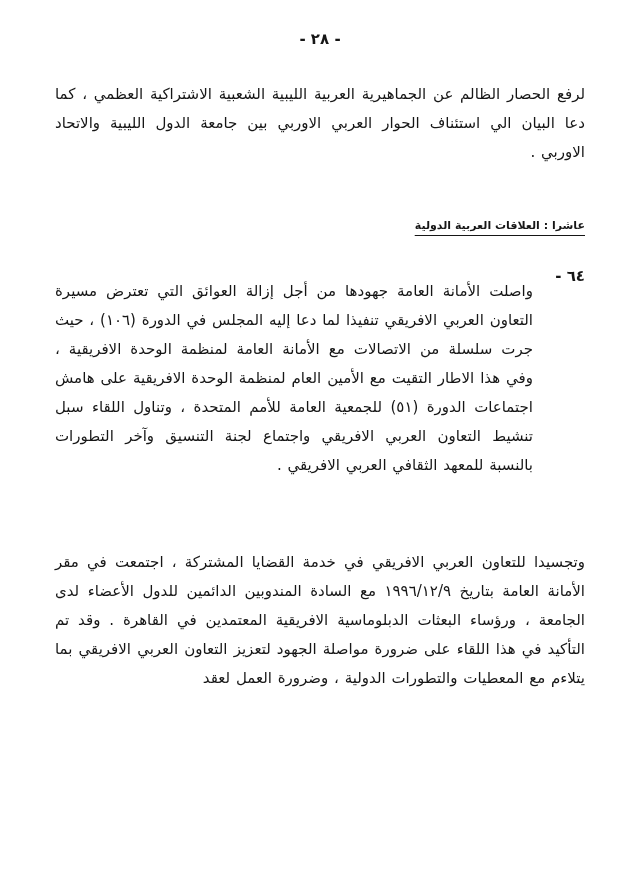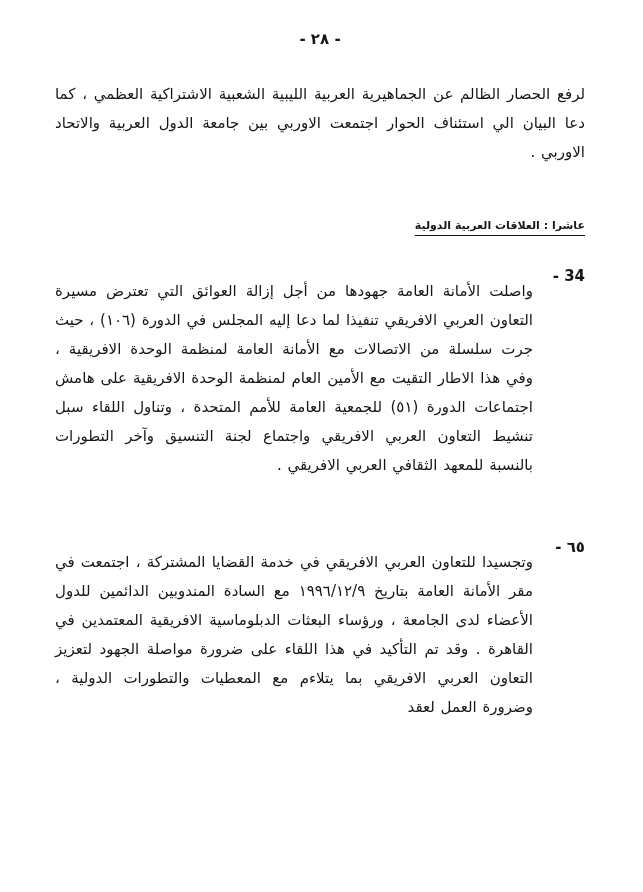--- a/index.html
+++ b/index.html
@@ -69,28 +69,27 @@
     flex: 1;
   }
 </style>
 </head>
 <body>
 
 <div class="page">
 
   <div class="page-number">- ٢٨ -</div>
 
-  <p class="para intro">لرفع الحصار الظالم عن الجماهيرية العربية الليبية الشعبية الاشتراكية العظمي ، كما دعا البيان الي استئناف الحوار اجتمعت الاوربي بين جامعة الدول العربية والاتحاد الاوربي .</p>
+  <p class="para intro">لرفع الحصار الظالم عن الجماهيرية العربية الليبية الشعبية الاشتراكية العظمي ، كما دعا البيان الي استئناف الحوار العربي الاوربي بين جامعة الدول الليبية والاتحاد الاوربي .</p>
 
   <div class="heading section-heading">عاشرا : العلاقات العربية الدولية</div>
 
 
   <div class="numbered-item">
-    <span class="item-number">34 -</span>
+    <span class="item-number">٦٤ -</span>
     <p class="para item-text">واصلت الأمانة العامة جهودها من أجل إزالة العوائق التي تعترض مسيرة التعاون العربي الافريقي تنفيذا لما دعا إليه المجلس في الدورة (١٠٦) ، حيث جرت سلسلة من الاتصالات مع الأمانة العامة لمنظمة الوحدة الافريقية ، وفي هذا الاطار التقيت مع الأمين العام لمنظمة الوحدة الافريقية على هامش اجتماعات الدورة (٥١) للجمعية العامة للأمم المتحدة ، وتناول اللقاء سبل تنشيط التعاون العربي الافريقي واجتماع لجنة التنسيق وآخر التطورات بالنسبة للمعهد الثقافي العربي الافريقي .</p>
   </div>
 
   <div class="numbered-item">
-    <span class="item-number">٦٥ -</span>
     <p class="para item-text">وتجسيدا للتعاون العربي الافريقي في خدمة القضايا المشتركة ، اجتمعت في مقر الأمانة العامة بتاريخ ١٩٩٦/١٢/٩ مع السادة المندوبين الدائمين للدول الأعضاء لدى الجامعة ، ورؤساء البعثات الدبلوماسية الافريقية المعتمدين في القاهرة . وقد تم التأكيد في هذا اللقاء على ضرورة مواصلة الجهود لتعزيز التعاون العربي الافريقي بما يتلاءم مع المعطيات والتطورات الدولية ، وضرورة العمل لعقد</p>
   </div>
 
 </div>
 
 </body></html>

